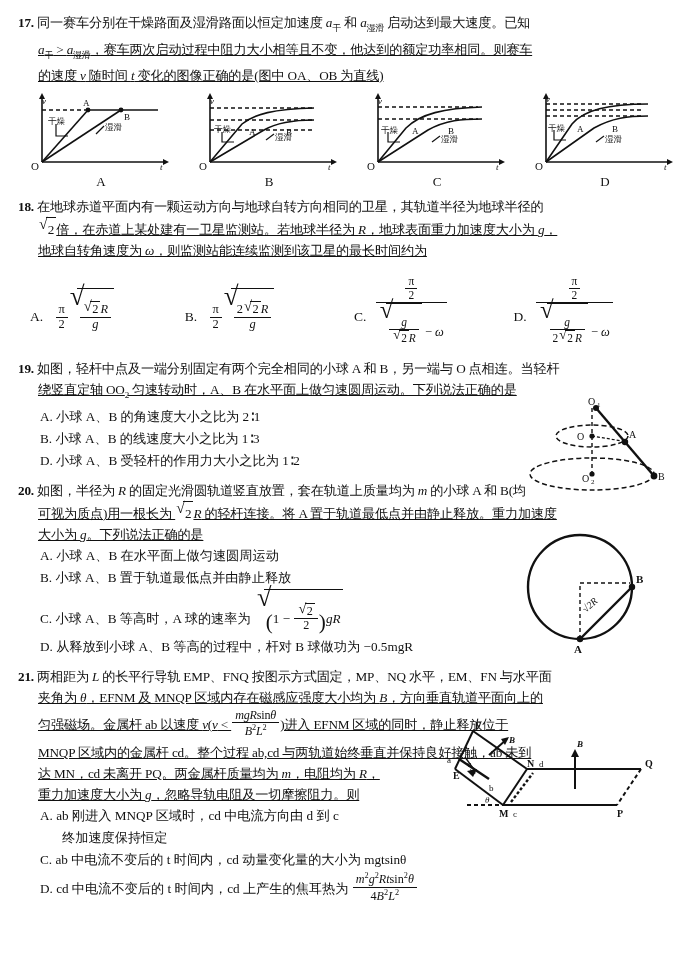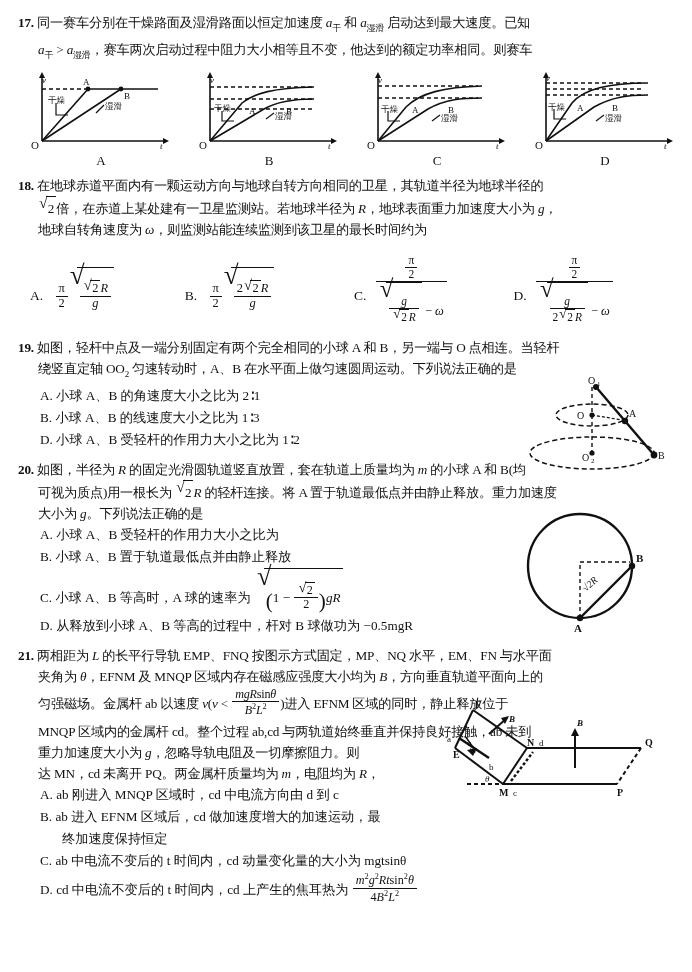--- a/index.html
+++ b/index.html
@@ -25,21 +25,21 @@
     position: relative;
     padding: 0 14px 0 18px;
     box-sizing: border-box;
   }
   .qline {
     font-size: 13.2px;
     line-height: 21px;
     letter-spacing: -0.2px;
     white-space: nowrap;
   }
-  .indent1 { padding-left: 20px; }
+  .indent1 { padding-left: 20px; text-decoration: underline; }
   .num { font-weight: bold; }
   i.v, .it { font-style: italic; font-family: "Liberation Serif", serif; }
   .opt {
     font-size: 13.2px;
     line-height: 22px;
     padding-left: 22px;
   }
   .opt-label { font-weight: normal; }
   
   .frac {
@@ -103,20 +103,23 @@
 
 <div class="page">
 
   <div class="q" style="padding-top:12px;">
     <div class="qline">
       <span class="num">17.</span>
       同一赛车分别在干燥路面及湿滑路面以恒定加速度 <i class="v">a</i><sub class="ix">干</sub> 和 <i class="v">a</i><sub class="ix">湿滑</sub> 启动达到最大速度。已知
     </div>
     <div class="qline indent1">
       <i class="v">a</i><sub class="ix">干</sub> &gt; <i class="v">a</i><sub class="ix">湿滑</sub>，赛车两次启动过程中阻力大小相等且不变，他达到的额定功率相同。则赛车
+    </div>
+    <div class="qline indent1">
+      的速度 <i class="v">v</i> 随时间 <i class="v">t</i> 变化的图像正确的是(图中 OA、OB 为直线)
     </div>
   </div>
 
   <div class="graphs">
 
     <div class="graph-wrap">
       <svg width="150" height="80" viewBox="0 0 150 80">
         <g stroke="#111" fill="none" stroke-width="1.6">
           <line x1="16" y1="72" x2="16" y2="6"></line>
           <line x1="16" y1="72" x2="140" y2="72"></line>
@@ -333,21 +336,21 @@
     <div class="qline indent1">
       可视为质点)用一根长为 <span class="sqrt"><span class="rad">2</span></span><i class="v">R</i> 的轻杆连接。将 A 置于轨道最低点并由静止释放。重力加速度
     </div>
     <div class="qline indent1">
       大小为 <i class="v">g</i>。下列说法正确的是
     </div>
 
     <div style="position:relative;">
       <div class="opt">
         <span>A.</span>
-        <span>小球 A、B 受轻杆的作用力大小之比为</span>
+        <span>小球 A、B 在水平面上做匀速圆周运动</span>
       </div>
       <div class="opt">
         <span>B.</span>
         <span>小球 A、B 置于轨道最低点并由静止释放</span>
       </div>
       <div class="opt" style="line-height:34px;">
         <span>C.</span>
         <span>小球 A、B 等高时，A 球的速率为</span>
         <span style="margin-left:2px;">
           <span class="sqrt bigsqrt"><span class="rad"><span class="paren-big">(</span>1 − <span class="frac"><span class="nu"><span class="sqrt"><span class="rad">2</span></span></span><span class="de">2</span></span><span class="paren-big">)</span><i class="v">gR</i></span></span>
@@ -386,34 +389,30 @@
       匀强磁场。金属杆 ab 以速度 <i class="v">v</i>(<i class="v">v</i> &lt;
       <span class="frac">
         <span class="nu"><i class="v">mgR</i>sin<i class="v">θ</i></span>
         <span class="de"><i class="v">B</i><sup class="ex">2</sup><i class="v">L</i><sup class="ex">2</sup></span>
       </span>)进入 EFNM 区域的同时，静止释放位于
     </div>
     <div class="qline indent1">
       MNQP 区域内的金属杆 cd。整个过程 ab,cd 与两轨道始终垂直并保持良好接触，ab 未到
     </div>
     <div class="qline indent1">
+      达 MN，cd 未离开 PQ。两金属杆质量均为 <i class="v">m</i>，电阻均为 <i class="v">R</i>，
+    </div>
+    <div class="qline indent1">
       重力加速度大小为 <i class="v">g</i>，忽略导轨电阻及一切摩擦阻力。则
-    </div>
-    <div class="qline indent1">
-      达 MN，cd 未离开 PQ。两金属杆质量均为 <i class="v">m</i>，电阻均为 <i class="v">R</i>，
     </div>
 
     <div style="position:relative;">
       <div class="opt">
         <span>A.</span>
         <span>ab 刚进入 MNQP 区域时，cd 中电流方向由 d 到 c</span>
-      </div>
-      <div class="opt">
-        <span>B.</span>
-        <span>ab 进入 EFNM 区域后，cd 做加速度增大的加速运动，最</span>
       </div>
       <div class="opt" style="padding-left:44px;">终加速度保持恒定</div>
       <div class="opt">
         <span>C.</span>
         <span>ab 中电流不变后的 t 时间内，cd 动量变化量的大小为 mgtsinθ</span>
       </div>
       <div class="opt" style="line-height:32px;">
         <span>D.</span>
         <span>cd 中电流不变后的 t 时间内，cd 上产生的焦耳热为</span>
         <span>

